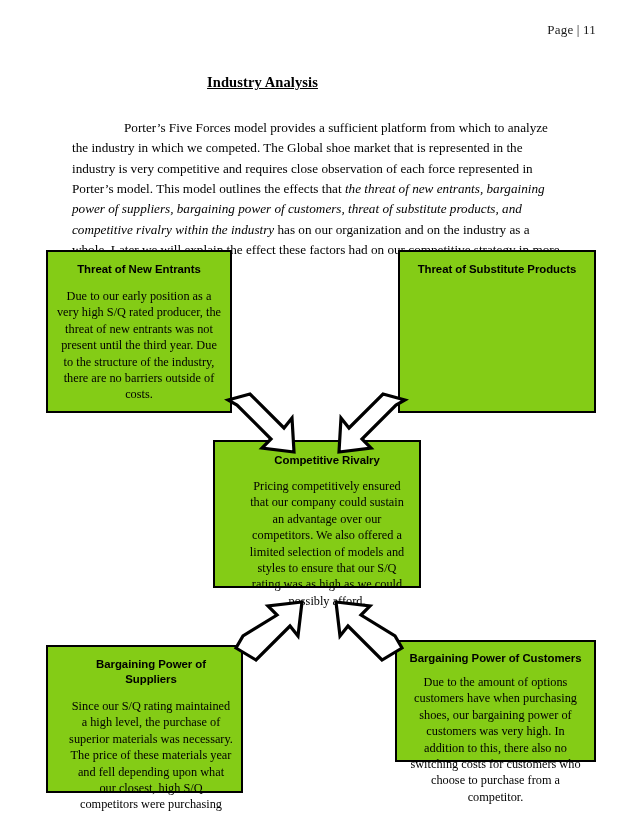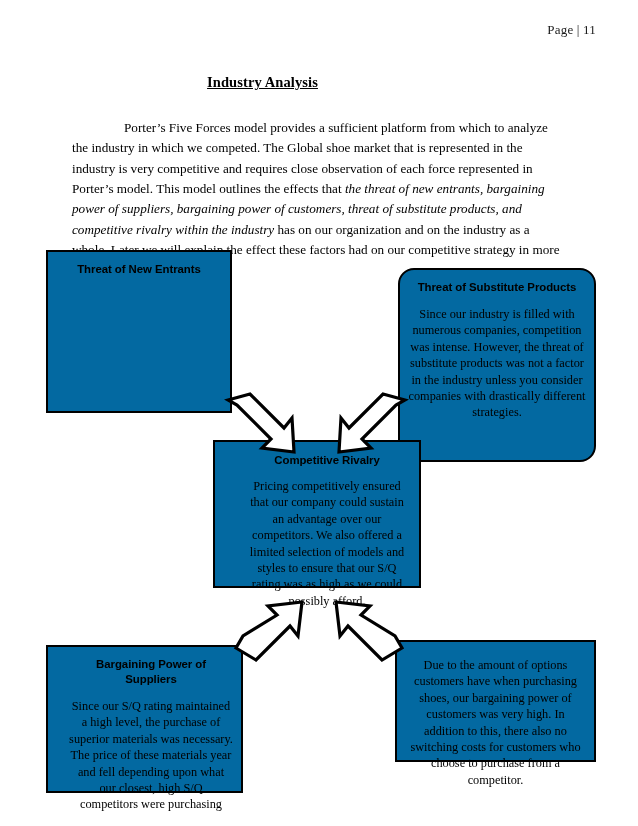--- a/index.html
+++ b/index.html
@@ -54,21 +54,21 @@
     text-indent: 52px;
   }
   .body-para .it {
     font-style: italic;
   }
 
   
   .force-box {
     position: absolute;
     border: 2.5px solid #000000;
-    background: #0369a1;
+    background: #84cc16;
     box-sizing: border-box;
     padding: 7px 8px 6px 8px;
   }
   .force-title {
     font-family: "Liberation Sans", "DejaVu Sans", sans-serif;
     font-size: 11.4px;
     font-weight: bold;
     text-align: center;
     letter-spacing: -0.05px;
     margin: 0 0 4px 0;
@@ -83,21 +83,21 @@
   }
 
   
   #box-new-entrants {
     left: 46px;  top: 250px;  width: 186px;  height: 163px;
   }
   #box-new-entrants .force-title { margin-top: 3px; }
   #box-new-entrants .force-text { margin-top: 11px; }
 
   #box-substitute {
-    left: 398px; top: 268px;  width: 198px;  height: 194px; border-radius: 16px;
+    left: 398px; top: 250px;  width: 198px;  height: 163px;
   }
   #box-substitute .force-title { margin-top: 3px; }
   #box-substitute .force-text { margin-top: 11px; }
 
   #box-rivalry {
     left: 213px; top: 440px;  width: 208px;  height: 148px; padding-left: 28px;
   }
   #box-rivalry .force-title { margin-top: 4px; }
   #box-rivalry .force-text { margin-top: 10px; }
 
@@ -126,38 +126,39 @@
 <body>
 
 <div class="page-header">Page | 11</div>
 
 <div class="doc-title">Industry Analysis</div>
 
 <p class="body-para"><span>Porter’s Five Forces model provides a sufficient platform from which to analyze the industry in which we competed. The Global shoe market that is represented in the industry is very competitive and requires close observation of each force represented in Porter’s model. This model outlines the effects that </span><span class="it">the threat of new entrants, bargaining power of suppliers, bargaining power of customers, threat of substitute products, and competitive rivalry within the industry</span><span> has on our organization and on the industry as a whole. Later we will explain the effect these factors had on our competitive strategy in more detail.</span></p>
 
 <div class="force-box" id="box-new-entrants">
   <div class="force-title">Threat of New Entrants</div>
+  <div class="force-text">Due to our early position as a very high S/Q rated producer, the threat of new entrants was not present until the third year. Due to the structure of the industry, there are no barriers outside of costs.</div>
 </div>
 
 <div class="force-box" id="box-substitute">
   <div class="force-title">Threat of Substitute Products</div>
-  <div class="force-text">Since our industry is filled with numerous companies, competition was intense. However, the threat of substitute products was not a factor in the industry unless you consider companies with drastically different strategies.</div>
 </div>
 
 <div class="force-box" id="box-rivalry">
   <div class="force-title">Competitive Rivalry</div>
   <div class="force-text">Pricing competitively ensured that our company could sustain an advantage over our competitors. We also offered a limited selection of models and styles to ensure that our S/Q rating was as high as we could possibly afford.</div>
 </div>
 
 <div class="force-box" id="box-suppliers">
   <div class="force-title">Bargaining Power of Suppliers</div>
   <div class="force-text">Since our S/Q rating maintained a high level, the purchase of superior materials was necessary. The price of these materials year and fell depending upon what our closest, high S/Q competitors were purchasing</div>
 </div>
 
 <div class="force-box" id="box-customers">
+  <div class="force-title">Bargaining Power of Customers</div>
   <div class="force-text">Due to the amount of options customers have when purchasing shoes, our bargaining power of customers was very high. In addition to this, there also no switching costs for customers who choose to purchase from a competitor.</div>
 </div>
 
 <svg class="arrow" id="arrow-top-left" viewBox="0 0 76 70">
   <polygon points="4,10 26,4 60,38 68,28 70,62 38,58 47,49 13,15" fill="#ffffff" stroke="#000000" stroke-width="3.2" stroke-linejoin="miter"></polygon>
 </svg>
 
 <svg class="arrow" id="arrow-top-right" viewBox="0 0 76 70">
   <polygon points="72,10 50,4 16,38 8,28 6,62 38,58 29,49 63,15" fill="#ffffff" stroke="#000000" stroke-width="3.2" stroke-linejoin="miter"></polygon>
 </svg>

